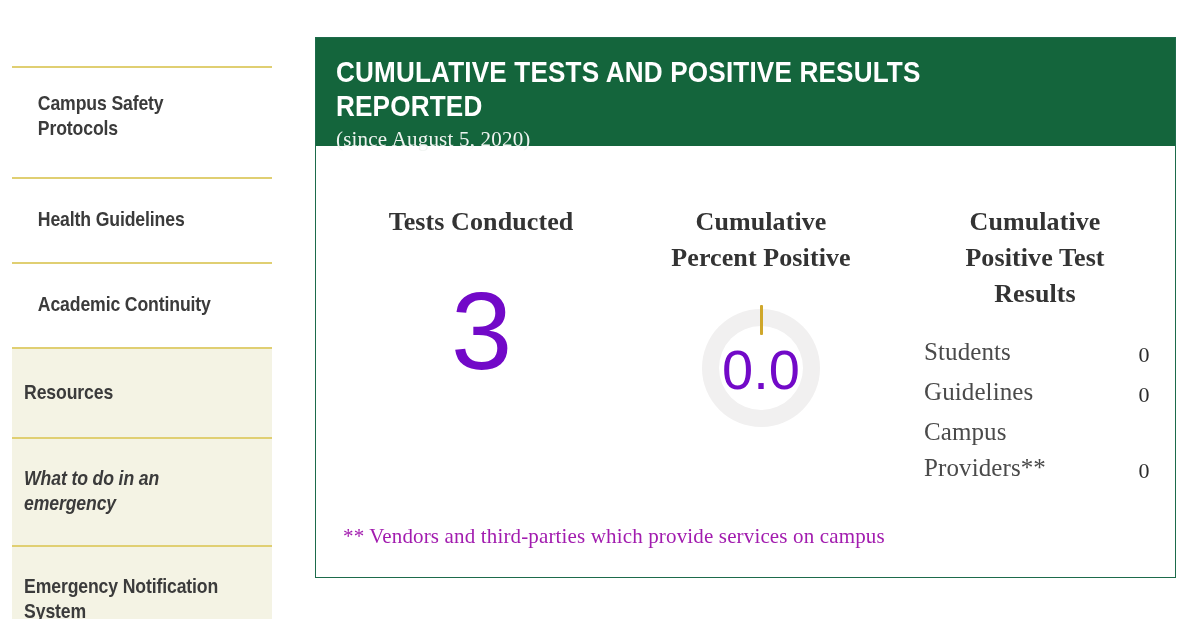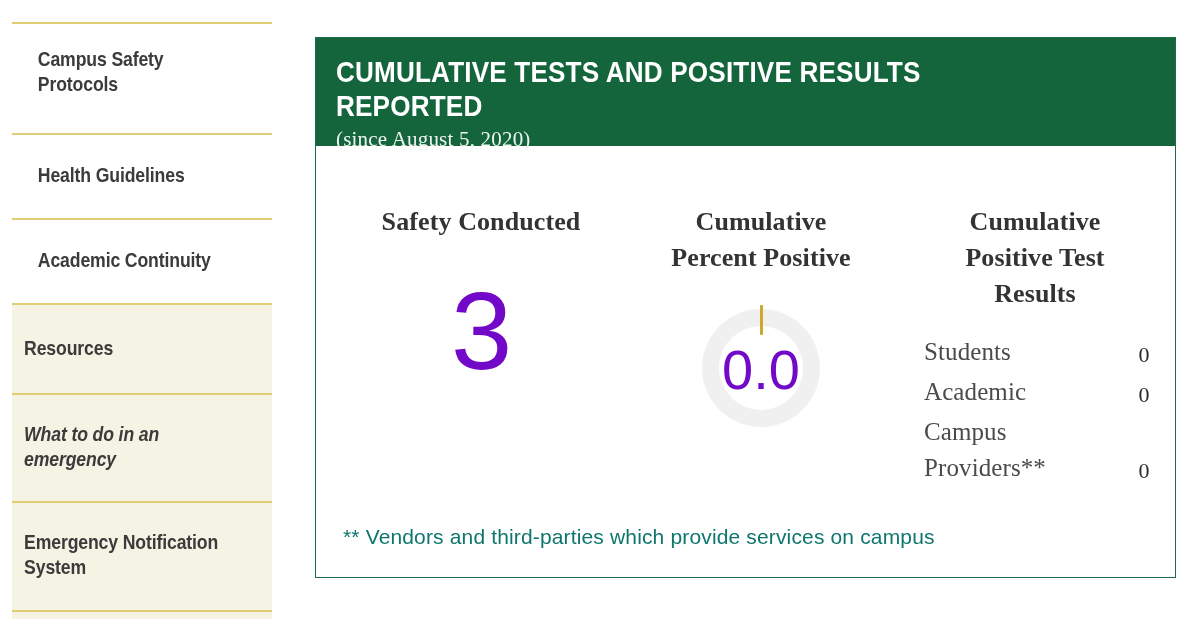--- a/index.html
+++ b/index.html
@@ -20,20 +20,21 @@
     position: absolute;
     left: 0;
     top: 0;
     width: 285px;
     height: 619px;
     background: #ffffff;
   }
   .nav-item {
     position: relative;
     box-sizing: border-box;
+    margin-top: 44px;
   }
   .nav-item .rule {
     position: absolute;
     left: 12px;
     right: 13px;
     top: 0;
     height: 2px;
     background: #e0cf72;
   }
   .nav-item.shaded .shade {
@@ -237,23 +238,23 @@
     flex: 0 0 auto;
     align-self: flex-end;
     padding-bottom: 2px;
   }
 
   
   #footnote {
     position: absolute;
     left: 27px;
     bottom: 28px;
-    font-family: Liberation Sans, sans-serif;
+    font-family: Liberation Serif, serif;
     font-size: 21px;
-    color: #0f766e;
+    color: #a21caf;
     letter-spacing: 0.15px;
   }
 </style>
 </head>
 <body>
 
 <nav id="sidebar">
 
   <div class="nav-item plain ni0">
     <div class="rule"></div>
@@ -300,21 +301,21 @@
 
 <section id="card">
 
   <header id="card-header">
     <span id="hdr-title-wrap"><span id="hdr-title">CUMULATIVE TESTS AND POSITIVE RESULTS REPORTED</span></span><span id="hdr-sub">(since August 5, 2020)</span>
   </header>
 
   <div id="card-body">
 
     <div id="col-tests">
-      <div class="col-title">Safety Conducted</div>
+      <div class="col-title">Tests Conducted</div>
       <div id="tests-number">3</div>
     </div>
 
     <div id="col-percent">
       <div class="col-title" style="white-space:pre-line">Cumulative
 Percent Positive</div>
       <div id="donut-wrap">
         <div id="donut-ring"></div>
         <div id="donut-hole"></div>
         <div id="donut-tick"></div>
@@ -326,21 +327,21 @@
       <div class="col-title" style="white-space:pre-line">Cumulative
 Positive Test
 Results</div>
 
       <div id="results-list">
         <div class="result-row">
           <span class="result-label">Students</span>
           <span class="result-value">0</span>
         </div>
         <div class="result-row">
-          <span class="result-label">Academic</span>
+          <span class="result-label">Guidelines</span>
           <span class="result-value">0</span>
         </div>
         <div class="result-row">
           <span class="result-label" style="white-space:pre-line">Campus
 Providers**</span>
           <span class="result-value">0</span>
         </div>
       </div>
     </div>
 

